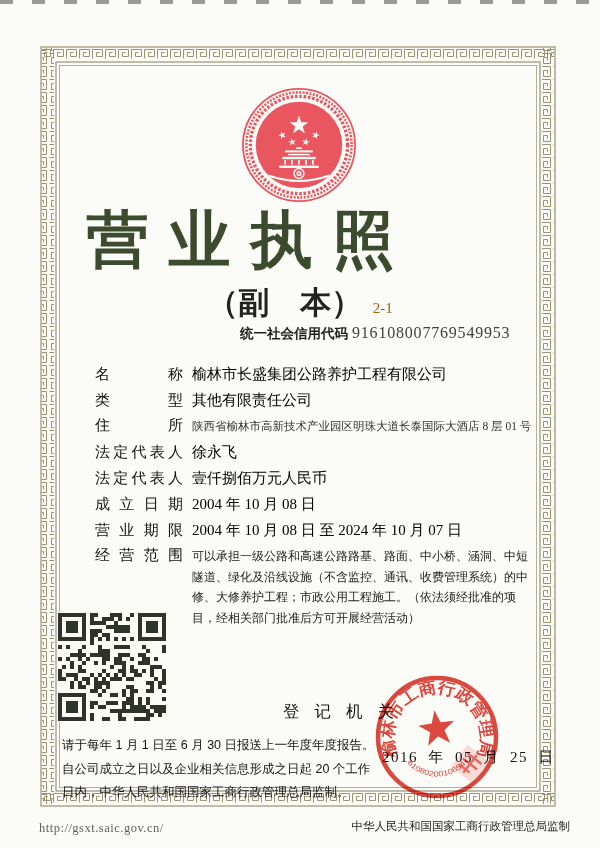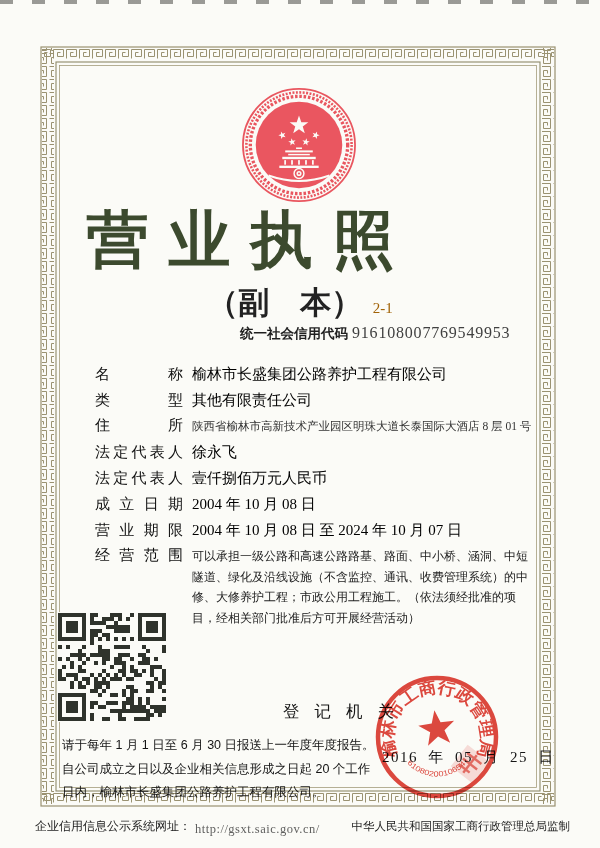--- a/index.html
+++ b/index.html
@@ -555,22 +555,21 @@
     </text>
     <g transform="translate(33,27) rotate(38)" stroke="#dd392f" opacity=".8">
       <rect x="-13" y="-13" width="26" height="26" fill="#dd392f" opacity=".22" stroke-width="1.5"></rect>
       <path d="M-9,-7 H9 M-9,0 H9 M-9,7 H5 M0,-11 V11" fill="none" stroke-width="2.4"></path>
     </g>
   </svg>
 
   <div class="notes">
     <div class="note-line">请于每年 1 月 1 日至 6 月 30 日报送上一年度年度报告。</div>
     <div class="note-line">自公司成立之日以及企业相关信息形成之日起 20 个工作</div>
-    <div class="note-line">日内，榆林市长盛集团公路养护工程有限公司。</div>
+    <div class="note-line">日内，中华人民共和国国家工商行政管理总局监制。</div>
   </div>
 
   <div class="footer-left">
-    <span class="footer-label">企业信用信息公示系统网址：</span>
     <span class="footer-url">http://gsxt.saic.gov.cn/</span>
   </div>
   <div class="footer-right">中华人民共和国国家工商行政管理总局监制</div>
 
 </div>
 
 </body></html>

